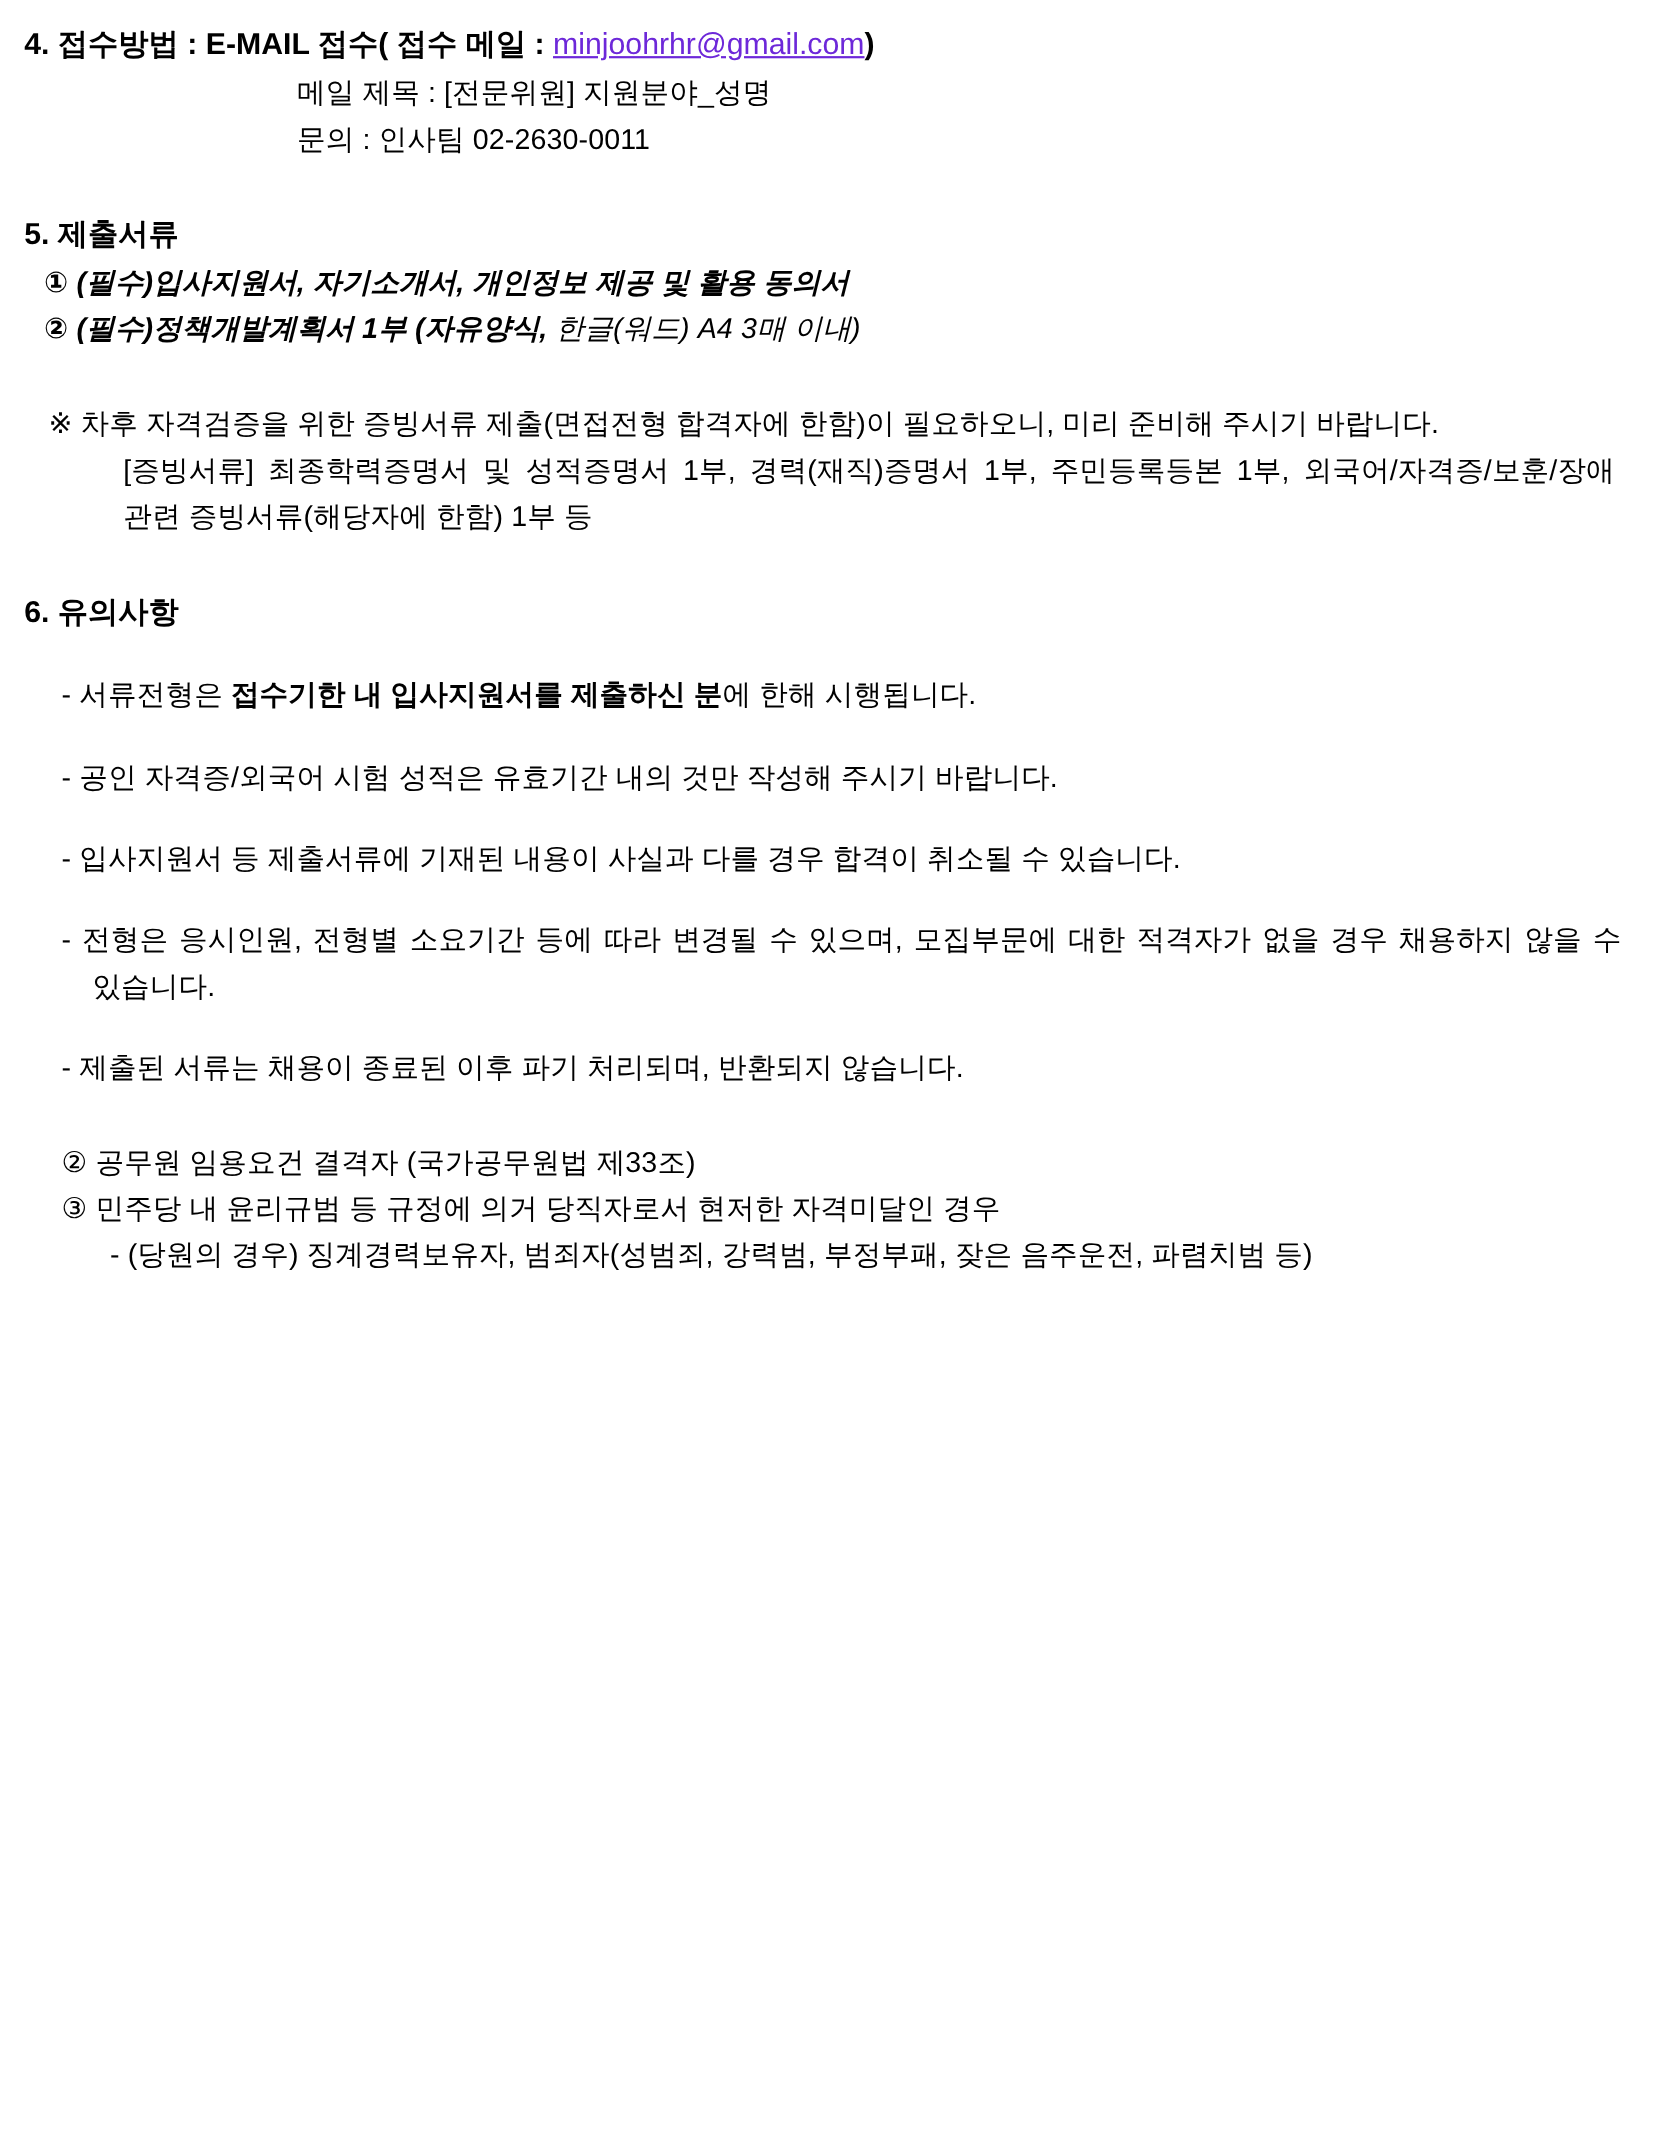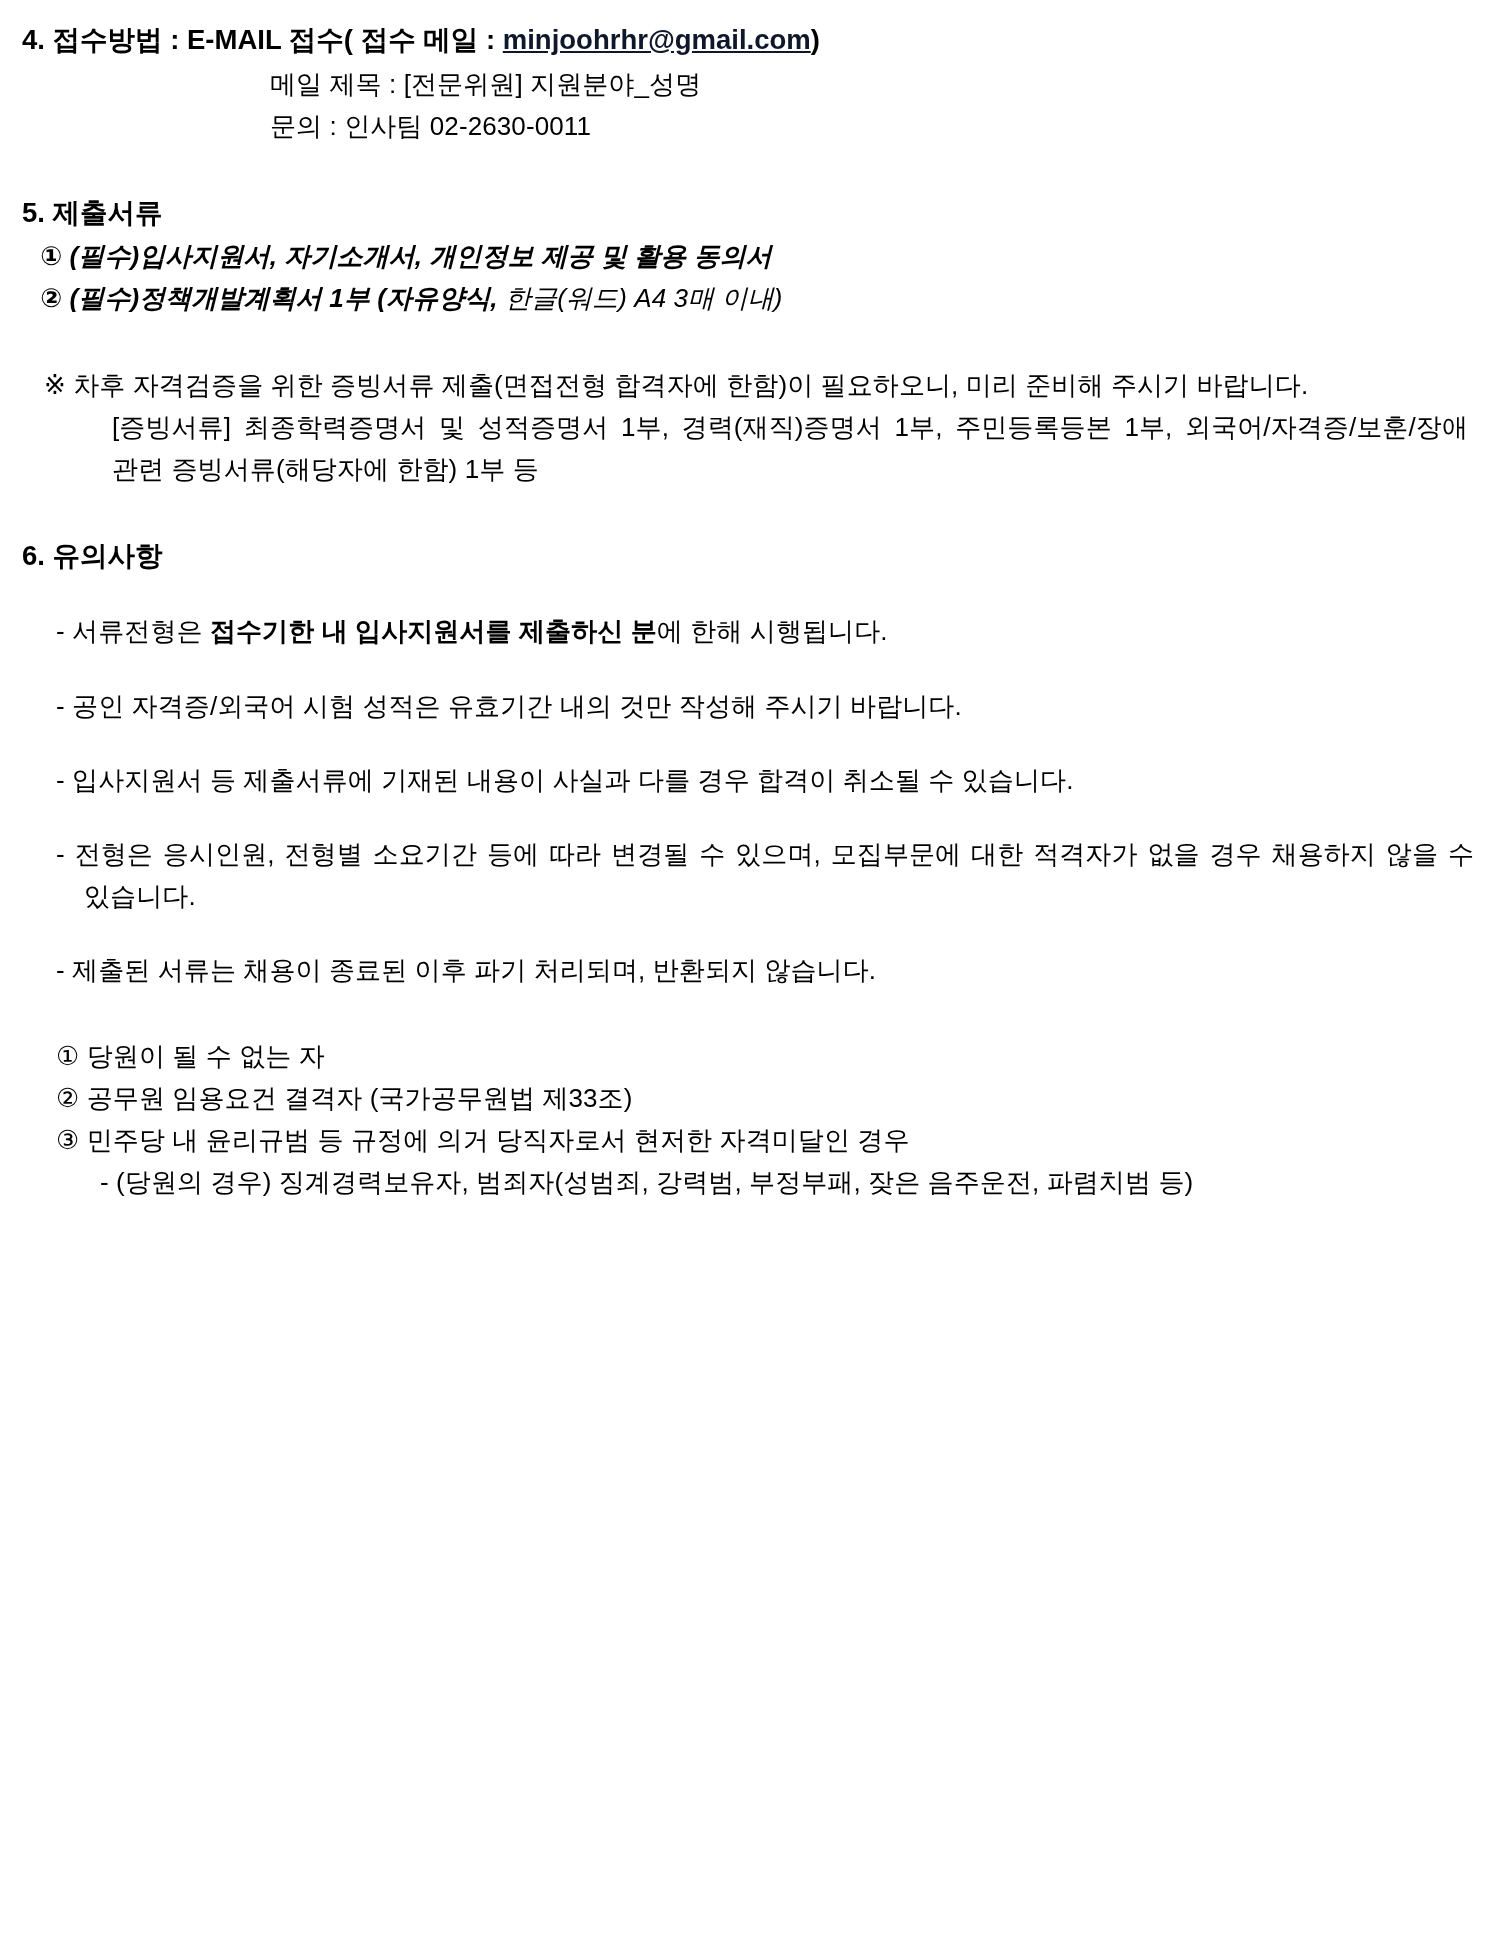--- a/index.html
+++ b/index.html
@@ -34,23 +34,23 @@
   .b { font-weight: bold; }
   .heading {
     font-weight: bold;
     font-size: 27.5px;
     line-height: 1.62;
   }
   .indent-1 { padding-left: 22px; }
   .indent-mail { padding-left: 248px; }
   .gap-md { height: 44px; }
   a.mail {
-    color: #0f172a;
+    color: #6d28d9;
     text-decoration: underline;
-    font-weight: bold;
+    font-weight: normal;
   }
   .just {
     text-align: justify;
     text-justify: inter-character;
   }
   .hang {
     padding-left: 40px;
     text-indent: -22px;
     font-style: italic;
   }
@@ -109,21 +109,20 @@
 
     <div class="line hang-dash just w-narrow"><span>-</span> <span>입사지원서 등 제출서류에 기재된 내용이 사실과 다를 경우 합격이 취소될 수 있습니다.</span></div>
 
     <div class="line hang-dash just w-narrow"><span>-</span> <span>전형은 응시인원, 전형별 소요기간 등에 따라 변경될 수 있으며, 모집부문에 대한 적격자가 없을 경우 채용하지 않을 수 있습니다.</span></div>
 
     <div class="line hang-dash just w-narrow"><span>-</span> <span>제출된 서류는 채용이 종료된 이후 파기 처리되며, 반환되지 않습니다.</span></div>
 
     <div class="gap-md"></div>
 
 
-    <div class="line hang-num"><span>①</span> <span>당원이 될 수 없는 자</span></div>
 
     <div class="line hang-num"><span>②</span> <span>공무원 임용요건 결격자 (국가공무원법 제33조)</span></div>
 
     <div class="line hang-num"><span>③</span> <span>민주당 내 윤리규범 등 규정에 의거 당직자로서 현저한 자격미달인 경우</span></div>
 
     <div class="line just w-narrow sub-dash">- (당원의 경우) 징계경력보유자, 범죄자(성범죄, 강력범, 부정부패, 잦은 음주운전, 파렴치범 등)</div>
   </div>
 
 </div>
 

